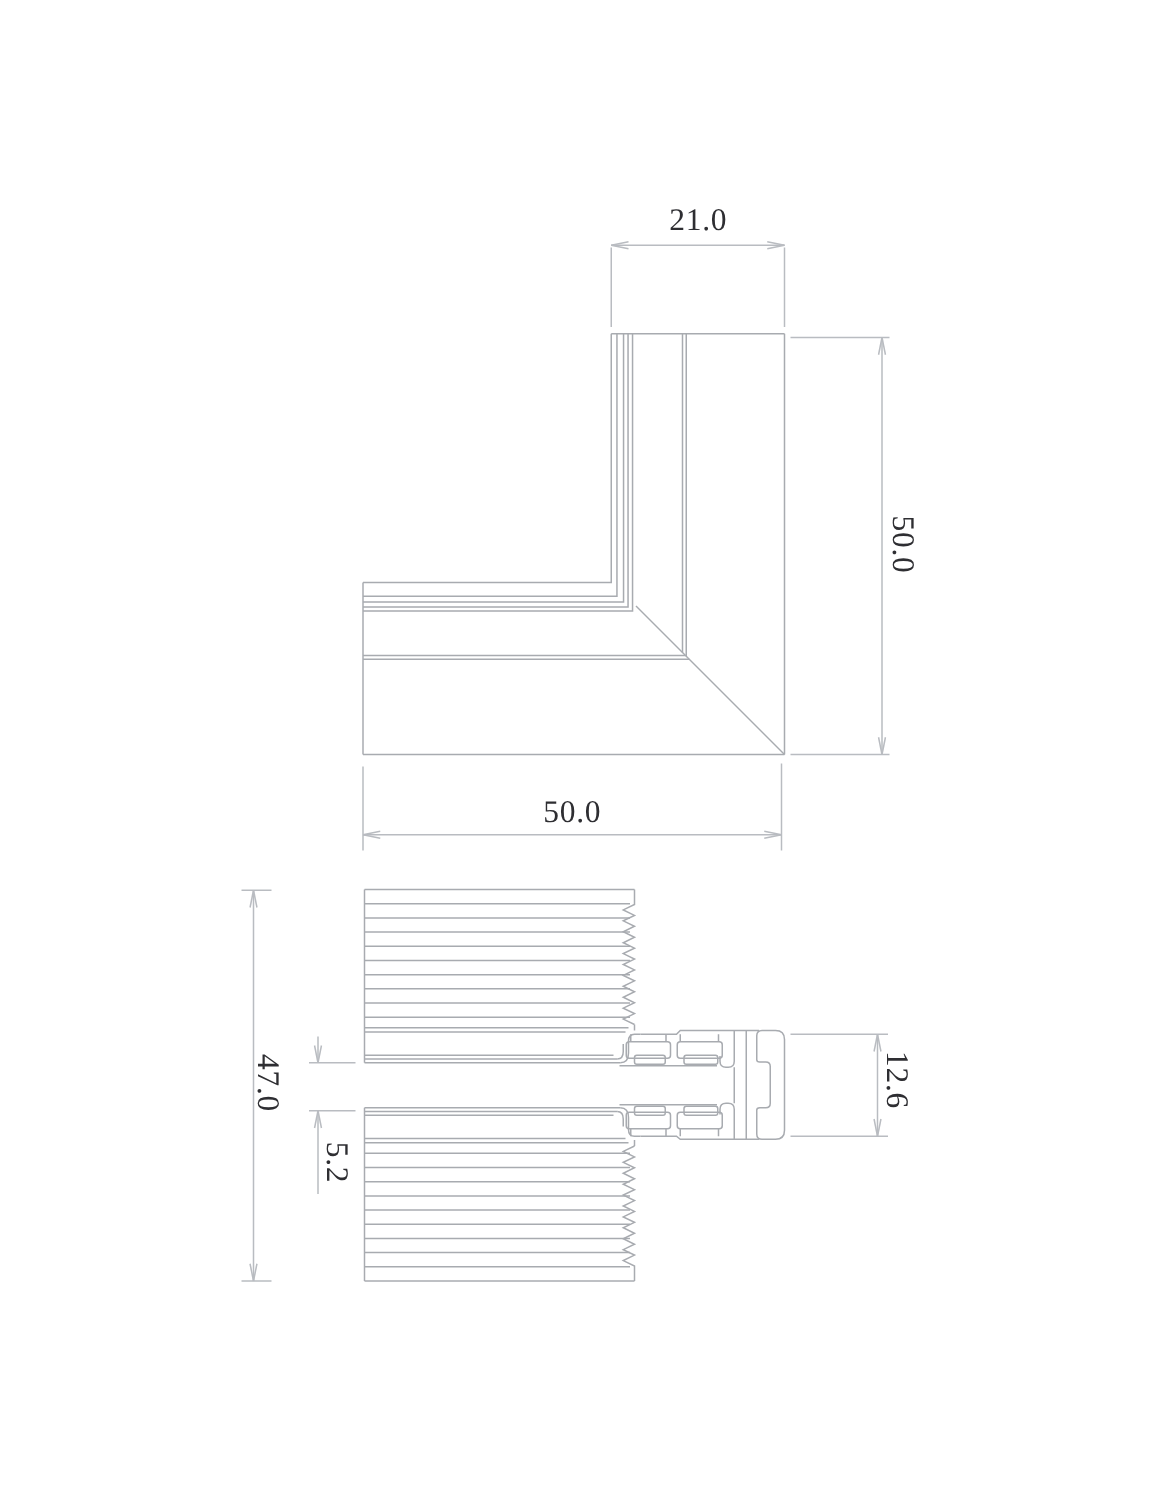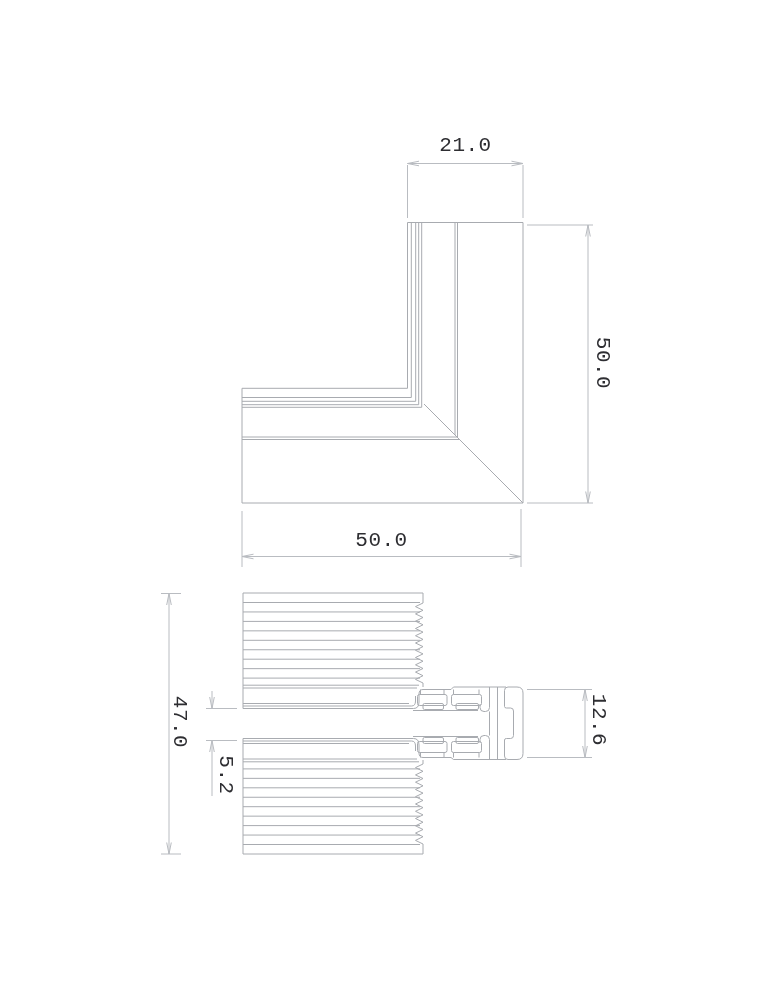--- a/index.html
+++ b/index.html
@@ -1,21 +1,21 @@
 <!DOCTYPE html>
 <html><head>
 <meta charset="utf-8">
 <style>
   html,body{margin:0;padding:0;background:#ffffff;}
   .canvas{
     position:relative;
     width:774px;height:1000px;
     background:#ffffff;
     overflow:hidden;
-    font-family:Liberation Mono, monospace;
+    font-family:Liberation Serif, serif;
   }
   .canvas svg{position:absolute;left:0;top:0;}
   .dim-label{
     position:absolute;
     color:#2e2e32;
     font-size:21px;
     line-height:26px;
     text-align:center;
     letter-spacing:0.5px;
     white-space:nowrap;

